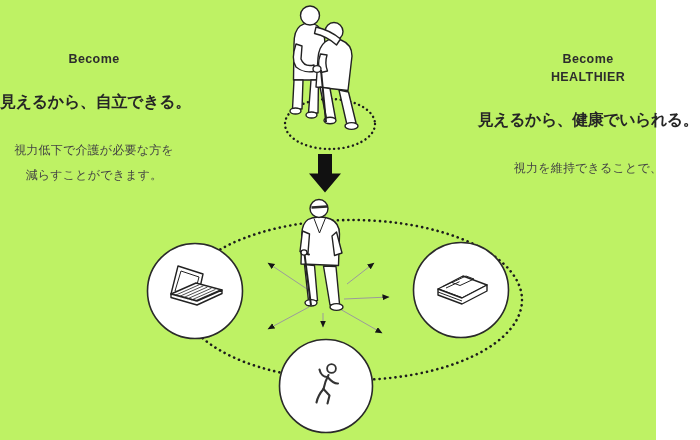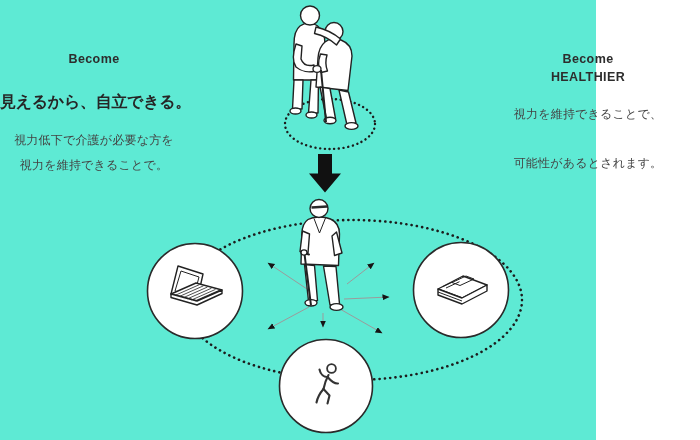--- a/index.html
+++ b/index.html
@@ -1,35 +1,35 @@
 <!DOCTYPE html>
 <html><head>
 <meta charset="utf-8">
 <style>
   html,body{margin:0;padding:0;}
   body{
     width:700px;height:440px;background:#ffffff;overflow:hidden;
     font-family:"Liberation Sans","DejaVu Sans",sans-serif;
   }
-  .stage{position:relative;width:596px;height:440px;background:#5eead4;}
+  .stage{position:relative;width:656px;height:440px;background:#bef264;}
   .art{position:absolute;left:0;top:0;width:700px;height:440px;display:block;}
   .panel{position:absolute;text-align:center;}
   .panel.left{left:0;top:50px;width:188px;}
   .panel.right{left:476px;top:50px;width:224px;}
   .eyebrow{
     font-size:12.5px;line-height:18px;letter-spacing:0.4px;
     color:#2d2d2d;font-weight:bold;
   }
   .headline{
     margin:24px 0 0 0;font-size:16px;line-height:20px;font-weight:bold;
     letter-spacing:-0.5px;color:#262626;white-space:nowrap;
   }
   .panel.left .headline{letter-spacing:-0.3px;}
   .bodytext{
-    margin:16px 0 0 0;font-size:12px;line-height:24.5px;
+    margin:26px 0 0 0;font-size:12px;line-height:24.5px;
     color:#444444;letter-spacing:0.2px;
   }
   .dots{fill:none;stroke:#1c1c1c;stroke-linecap:round;}
   .ln{fill:#ffffff;stroke:#222222;stroke-width:1.4;stroke-linejoin:round;}
   .ln-thin{fill:none;stroke:#222222;stroke-width:1;stroke-linejoin:round;}
 </style>
 </head>
 <body>
 
 <div class="stage">
@@ -137,29 +137,29 @@
     </g>
   </svg>
 
   <div class="panel left">
     <div class="eyebrow">
       <span>Become</span><br>
     </div>
     <div class="headline">見えるから、自立できる。</div>
     <p class="bodytext">
       <span>視力低下で介護が必要な方を</span><br>
-      <span>視力を維持できることで。</span>
+      <span>減らすことができます。</span>
     </p>
   </div>
 
   <div class="panel right">
     <div class="eyebrow">
       <span>Become</span><br>
       <span>HEALTHIER</span>
     </div>
+    <div class="headline">見えるから、健康でいられる。</div>
     <p class="bodytext">
       <span>視力を維持できることで、</span><br>
       <br>
-      <span>可能性があるとされます。</span>
     </p>
   </div>
 
 </div>
 
 </body></html>

